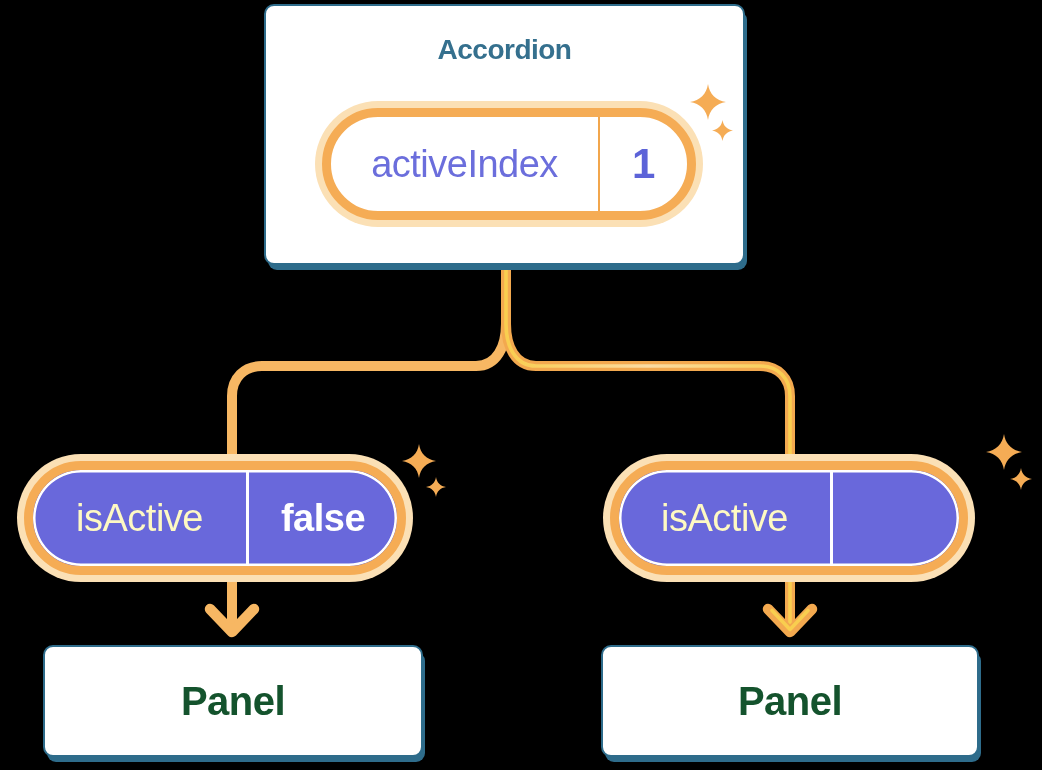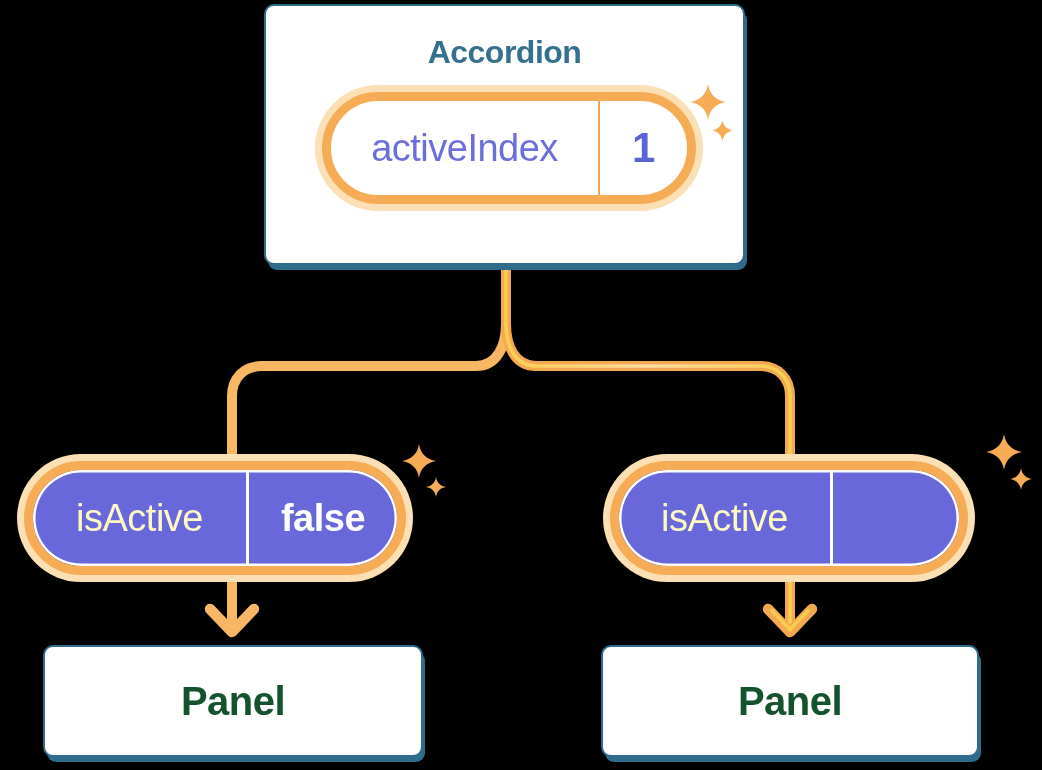--- a/index.html
+++ b/index.html
@@ -9,31 +9,31 @@
   }
   svg.connectors{position:absolute;left:0;top:0;z-index:1;pointer-events:none;}
   
   .box{
     position:absolute;background:#fff;border:2.5px solid #2E6C8B;border-radius:10px;
     box-sizing:border-box;box-shadow:3px 6px 0 -1px #2E6C8B;z-index:2;
     display:flex;align-items:center;justify-content:center;
   }
   .box-accordion{left:264px;top:4px;width:481px;height:261px;align-items:flex-start;}
   .box-title{
-    margin-top:28px;font-size:32px;font-weight:bold;color:#35708E;letter-spacing:-0.5px;
+    margin-top:28px;font-size:28px;font-weight:bold;color:#35708E;letter-spacing:-0.5px;
   }
   .panel-label{font-size:40px;font-weight:bold;color:#14532d;letter-spacing:-0.5px;}
   .box-panel-left{left:43px;top:645px;width:380px;height:112px;}
   .box-panel-right{left:601px;top:645px;width:378px;height:112px;}
   
   .pill{
     position:absolute;box-sizing:border-box;border:9px solid #F5AC55;border-radius:999px;
     box-shadow:0 0 0 7px #FBE0B5;display:flex;align-items:stretch;z-index:3;overflow:hidden;
   }
-  .pill-state{left:322px;top:92px;width:374px;height:112px;background:#fff;}
+  .pill-state{left:322px;top:108px;width:374px;height:112px;background:#fff;}
   .pill-prop{background:#6968DB;box-shadow:0 0 0 7px #FBE0B5, inset 0 0 0 2.5px #FFFFFF;}
   .pill-prop-left{left:24px;top:461px;width:382px;height:114px;}
   .pill-prop-right{left:610px;top:461px;width:358px;height:114px;}
   .pill .cell{
     display:flex;align-items:center;justify-content:center;font-size:38px;letter-spacing:-0.5px;
   }
   .pill-state .cell-name{width:267px;color:#6B6EDC;}
   .pill-state .cell-value{flex:1;color:#5C63D8;font-weight:bold;font-size:42px;}
   .pill-state .divider{width:2px;background:#F2A64C;}
   .pill-prop .cell-name{color:#fef9c3;}

